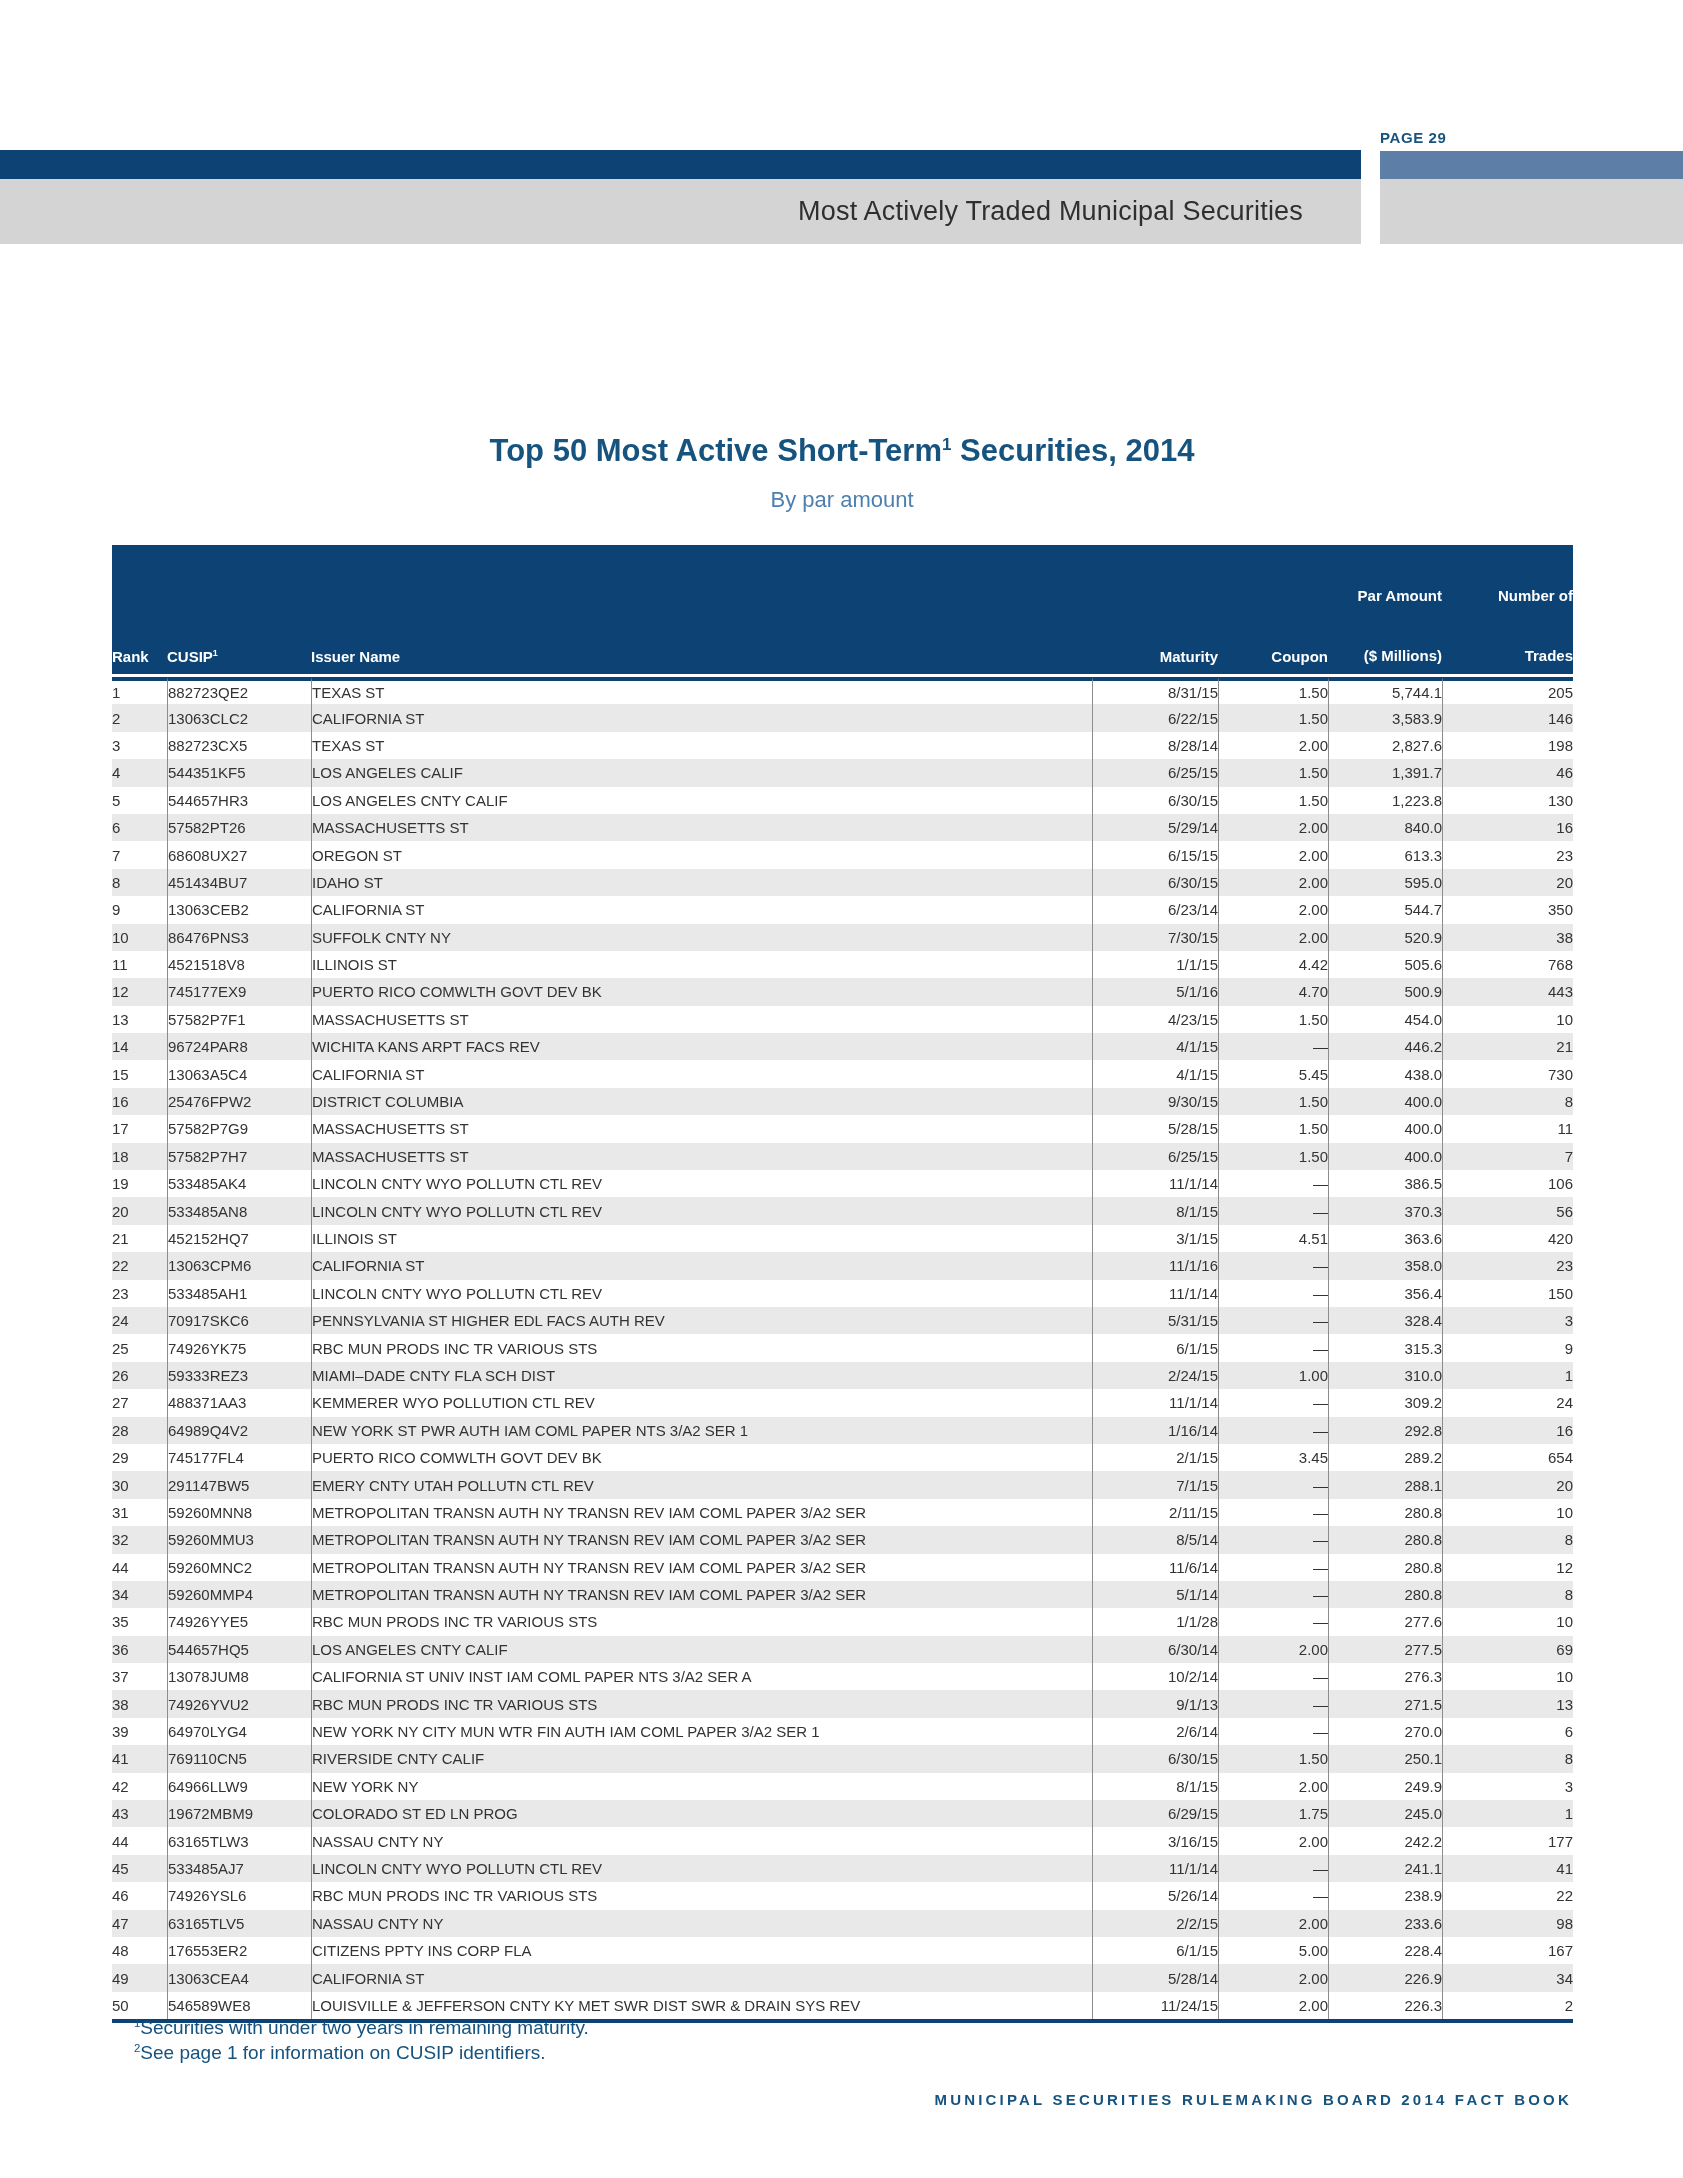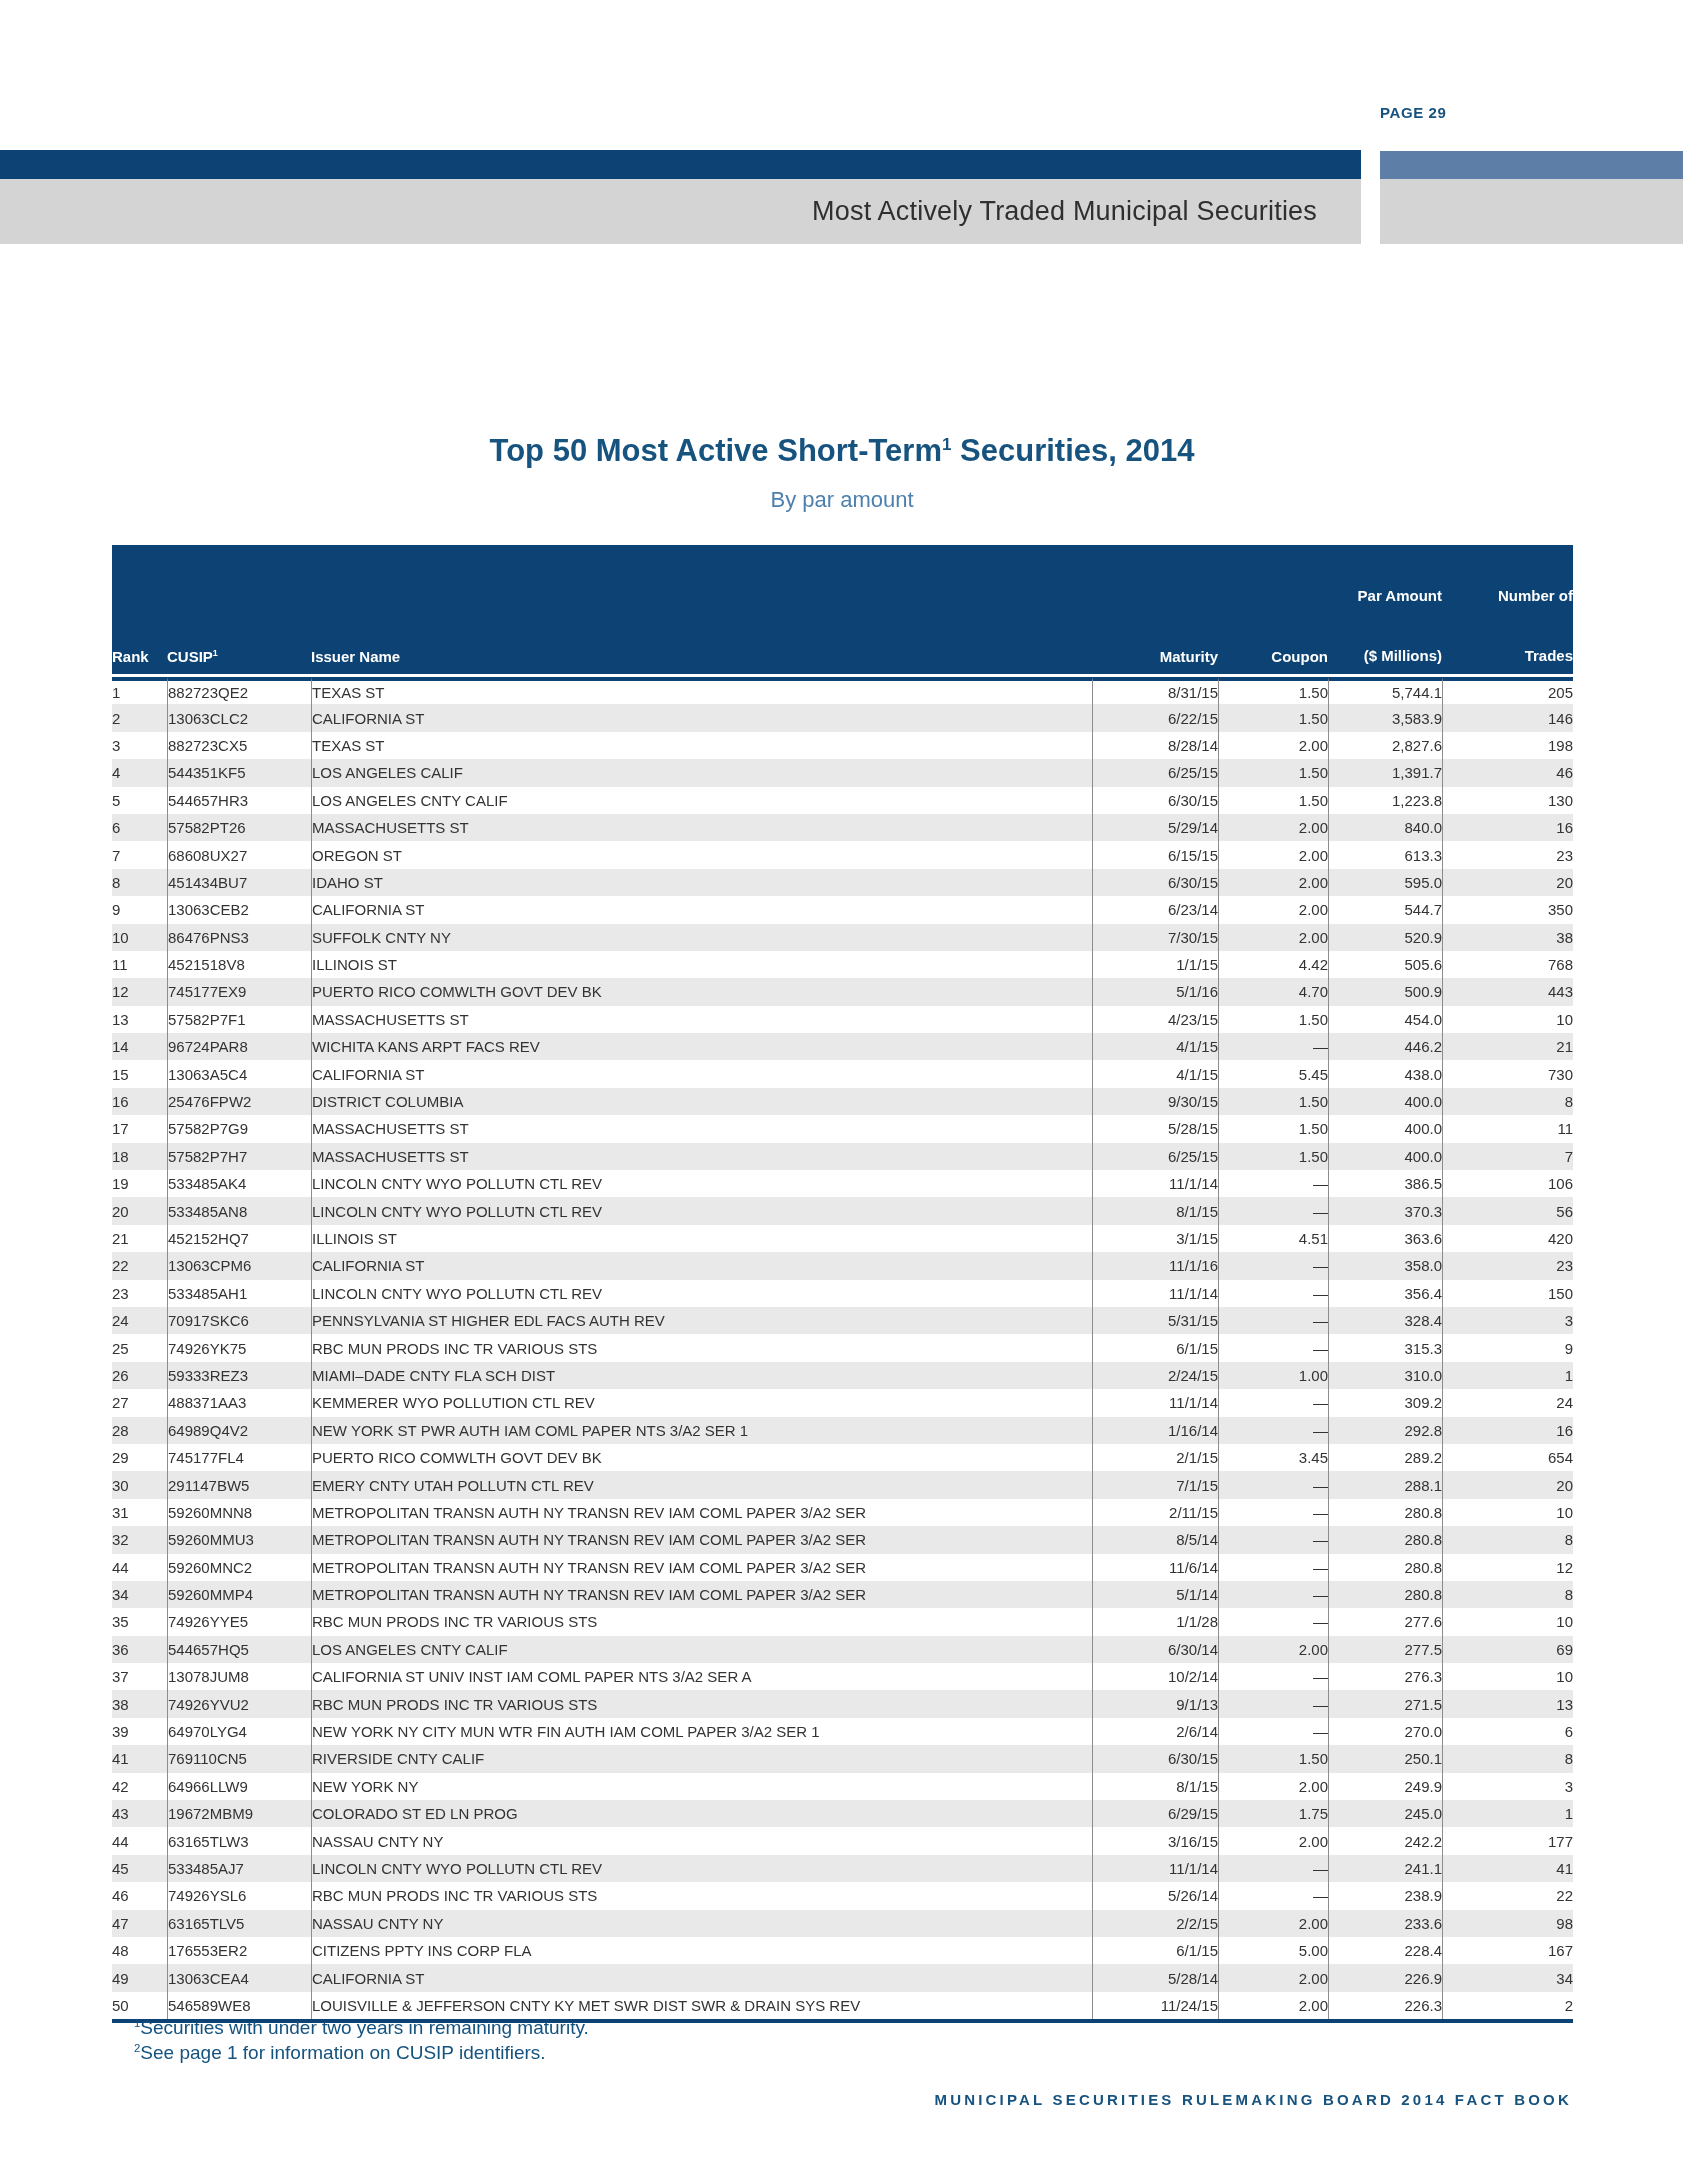--- a/index.html
+++ b/index.html
@@ -5,26 +5,26 @@
   :root{
     --navy:#0d4374; --slate:#5d7ea6; --band-gray:#d4d4d4; --row-alt:#e9e9e9;
     --title-blue:#17537f; --subtitle-blue:#4d80ae; --footnote-blue:#14527f;
     --text:#333333; --divider:#8c8c8c; --band-text:#2f2f2f;
   }
   *{box-sizing:border-box; margin:0; padding:0;}
   html,body{background:#ffffff;}
   body{width:1683px; height:2178px; position:relative; font-family:"Liberation Sans", sans-serif;}
   .page{position:absolute; left:0; top:0; width:1683px; height:2178px; overflow:hidden; background:#fff;}
 
-  .page-label{position:absolute; left:1380px; top:104px; font-size:15px; font-weight:bold;
+  .page-label{position:absolute; left:1380px; top:129px; font-size:15px; font-weight:bold;
     letter-spacing:0.6px; color:var(--title-blue);}
   .bar-dark{position:absolute; left:0; top:150px; width:1361px; height:29px; background:var(--navy);}
   .bar-slate{position:absolute; left:1380px; top:151px; width:303px; height:29px; background:var(--slate);}
   .band-left{position:absolute; left:0; top:179px; width:1361px; height:65px; background:var(--band-gray);
-    display:flex; align-items:center; justify-content:flex-end; padding-right:44px;}
+    display:flex; align-items:center; justify-content:flex-end; padding-right:58px;}
   .band-title{font-size:27px; color:var(--band-text); font-weight:normal; letter-spacing:0.2px;}
   .band-right{position:absolute; left:1380px; top:179px; width:303px; height:65px; background:var(--band-gray);}
 
   .doc-title{position:absolute; left:112px; top:433px; width:1460px; text-align:center;
     font-size:31px; font-weight:bold; color:var(--title-blue);}
   .doc-title sup{font-size:55%; vertical-align:super;}
   .doc-subtitle{position:absolute; left:112px; top:487px; width:1460px; text-align:center;
     font-size:22px; color:var(--subtitle-blue);}
 
   table.sec-table{position:absolute; left:112px; top:545px; width:1460px;

